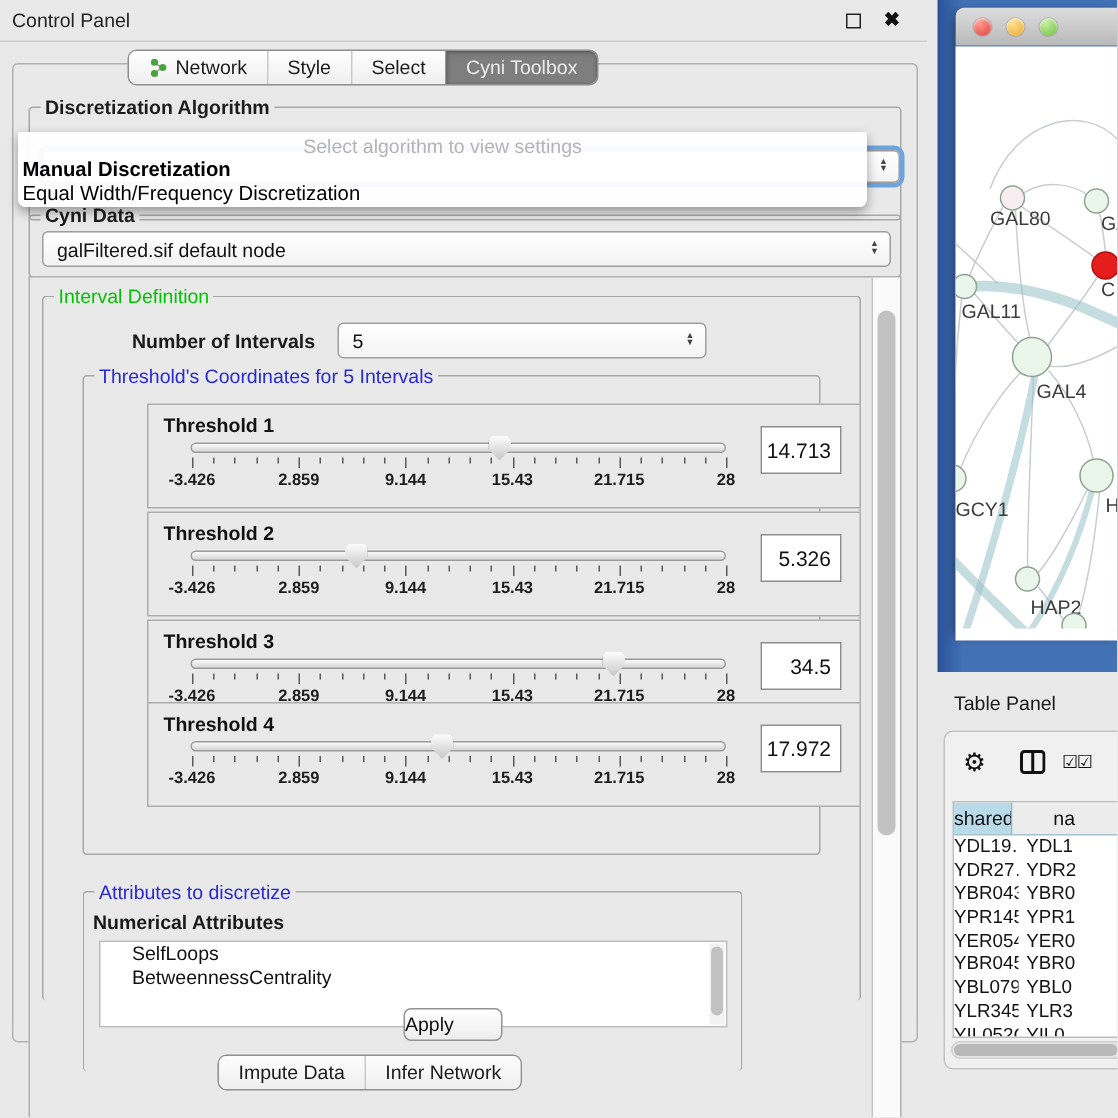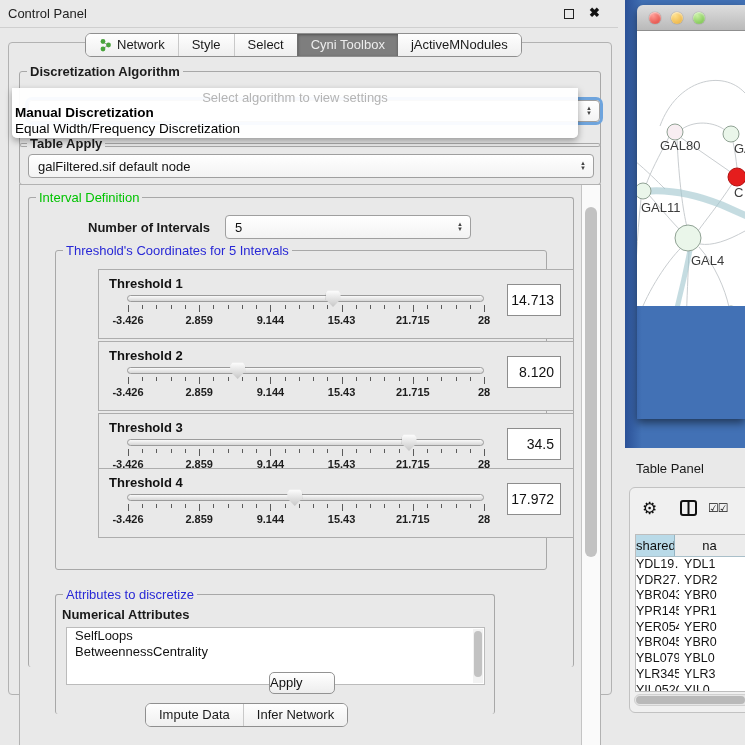--- a/index.html
+++ b/index.html
@@ -47,32 +47,32 @@
   .tbox { position:absolute; left:42px; width:476px; height:70px; border:1px solid #adadad; background:#e9e9e9; }
   .tbox .tlabel { position:absolute; left:10px; top:6px; font-weight:bold; font-size:13px; color:#111;text-align:center; }
   .track { position:absolute; left:28px; top:25px; width:357px; height:7px; border:1px solid #9b9b9b; border-radius:4px; background:linear-gradient(#fafafa,#d6d6d6); }
   .thumb-sl { position:absolute; top:20px; width:15px; height:17px; clip-path:polygon(0% 22%,14% 4%,86% 4%,100% 22%,100% 55%,50% 100%,0% 55%); background:linear-gradient(#ffffff,#c7c7c7); filter:drop-shadow(0 0 1px #777); }
   .tick { position:absolute; width:1px; background:#5a5a5a; }
   .ticklabel { position:absolute; top:44px; transform:translateX(-50%); font-size:11px; font-weight:bold; color:#1d1d1d; white-space:nowrap; }
   .valbox { position:absolute; right:12px; top:14px; width:54px; height:32px; background:#fff; border:1px solid #8d8d8d; display:flex; align-items:center; justify-content:flex-end; padding-right:6px; font-size:14px; color:#111; }
 
   
   .attr-list { position:absolute; background:#fff; border:1px solid #bbb; overflow:hidden; }
-  .attr-item { height:16px; line-height:16px; padding-left:8px; font-size:13px; color:#111; }
+  .attr-item { height:16px; line-height:16px; padding-left:21px; font-size:13px; color:#111; }
   .listscroll { position:absolute; right:1px; top:1px; width:10px; bottom:1px; background:#f2f2f2; }
 
   
   .btn { position:absolute; background:linear-gradient(#ffffff,#ededed); border:1px solid #939393; border-radius:5px; font-size:13px; color:#111; line-height:20px; }
 
   
   .netframe { position:absolute; left:625px; top:0; width:120px; height:448px; background:linear-gradient(90deg,#2b5197,#4271b5 14%,#4271b5); }
   .macwin { position:absolute; left:12px; top:5px; width:108px; height:414px; border-radius:6px 6px 0 0; box-shadow:0 4px 8px rgba(0,0,0,.5); }
   .titlebar { position:absolute; left:0; top:0; width:100%; height:26px; border-radius:6px 0 0 0; background:linear-gradient(#dedede,#b9b9b9); border-bottom:1px solid #8f8f8f; }
   .light { position:absolute; top:7px; width:12px; height:12px; border-radius:50%; box-shadow:inset 0 1px 2px rgba(255,255,255,.7), 0 0 1px rgba(0,0,0,.6); }
-  .canvas { position:absolute; left:0; top:26px; width:108px; height:275px; background:#fff; overflow:hidden; }
+  .canvas { position:absolute; left:0; top:26px; width:108px; height:396px; background:#fff; overflow:hidden; }
 
   
   .tp-title { position:absolute; left:636px; top:461px; font-size:13px; color:#1a1a1a; }
   .tp-panel { position:absolute; left:629px; top:487px; width:124px; height:226px; background:#f0f0f0; border:1px solid #c2c2c2; border-radius:6px; }
   .tp-toolbar { position:absolute; left:0; top:0; width:100%; height:44px; }
   .gear { position:absolute; left:12px; top:10px; font-size:17px; color:#111; }
   .colic { position:absolute; left:50px; top:12px; }
   .cbx { position:absolute; left:78px; top:13px; font-size:12px; letter-spacing:-1px; color:#111; }
   .tp-table { position:absolute; left:5px; top:46px; right:0; height:158px; background:#fff; border:1px solid #bdbdbd; border-right:none; overflow:hidden; }
   .tp-hrow { display:flex; height:22px; border-bottom:1px solid #a9bfc9; }
@@ -98,21 +98,21 @@
   <div class="outer">
 
     <div class="group" style="left:10px; top:28px; width:582px; height:76px;">
       <span class="gtitle dark">Discretization Algorithm</span>
       <div class="combo focusring" style="left:8px; top:28px; width:572px; height:22px;">
         <span class="spin">▲<br>▼</span>
       </div>
     </div>
 
     <div class="group" style="left:10px; top:100px; width:582px; height:42px;">
-      <span class="gtitle dark">Table Apply</span>
+      <span class="gtitle dark">Cyni Data</span>
       <div class="combo" style="left:8px; top:10px; width:566px; height:24px;">
         <span>galFiltered.sif default node</span>
         <span class="spin">▲<br>▼</span>
       </div>
     </div>
 
     <div class="viewport">
 
       <div class="group" style="left:8px; top:12px; width:546px; height:470px; border-bottom:none;">
         <span class="gtitle green">Interval Definition</span>
@@ -193,21 +193,21 @@
                 <div class="tick" style="left: 342.28px; top: 35px; height: 4px;"></div>
                 <div class="tick" style="left: 356.52px; top: 35px; height: 4px;"></div>
                 <div class="tick" style="left: 370.76px; top: 35px; height: 4px;"></div>
                 <div class="tick" style="left: 385px; top: 35px; height: 7px;"></div>
                 <div class="ticklabel" style="left: 29px;">-3.426</div>
                 <div class="ticklabel" style="left: 100.2px;">2.859</div>
                 <div class="ticklabel" style="left: 171.4px;">9.144</div>
                 <div class="ticklabel" style="left: 242.6px;">15.43</div>
                 <div class="ticklabel" style="left: 313.8px;">21.715</div>
                 <div class="ticklabel" style="left: 385px;">28</div>
-                <div class="valbox">8.120</div>
+                <div class="valbox">5.326</div>
               </div>
               <div class="tbox" style="top: 162px;">
                 <div class="tlabel">Threshold 3</div>
                 <div class="track"></div>
                 <div class="thumb-sl" style="left: 302.524px;"></div>
                 <div class="tick" style="left: 29px; top: 35px; height: 7px;"></div>
                 <div class="tick" style="left: 43.24px; top: 35px; height: 4px;"></div>
                 <div class="tick" style="left: 57.48px; top: 35px; height: 4px;"></div>
                 <div class="tick" style="left: 71.72px; top: 35px; height: 4px;"></div>
                 <div class="tick" style="left: 85.96px; top: 35px; height: 4px;"></div>
@@ -317,23 +317,20 @@
       </div>
       <div class="tab">
         <span>Style</span>
       </div>
       <div class="tab">
         <span>Select</span>
       </div>
       <div class="tab sel">
         <span>Cyni Toolbox</span>
       </div>
-      <div class="tab">
-        <span>jActiveMNodules</span>
-      </div>
     </div>
 
   <div class="popup">
     <div class="prompt">Select algorithm to view settings</div>
     <div id="popup-items">
         <div class="item b" style="top: 17px;">Manual Discretization</div>
         <div class="item" style="top: 33px;">Equal Width/Frequency Discretization</div>
       </div>
   </div>
 

